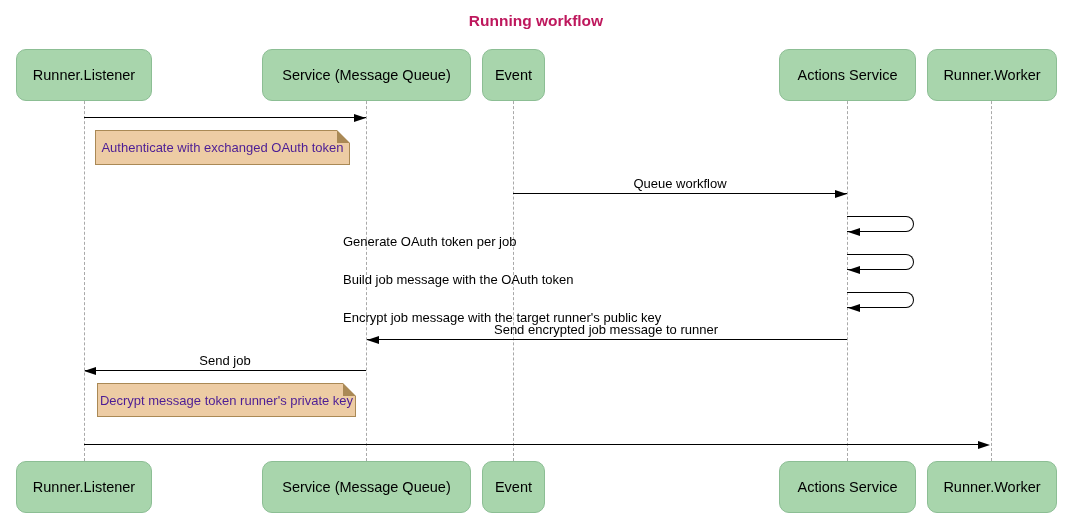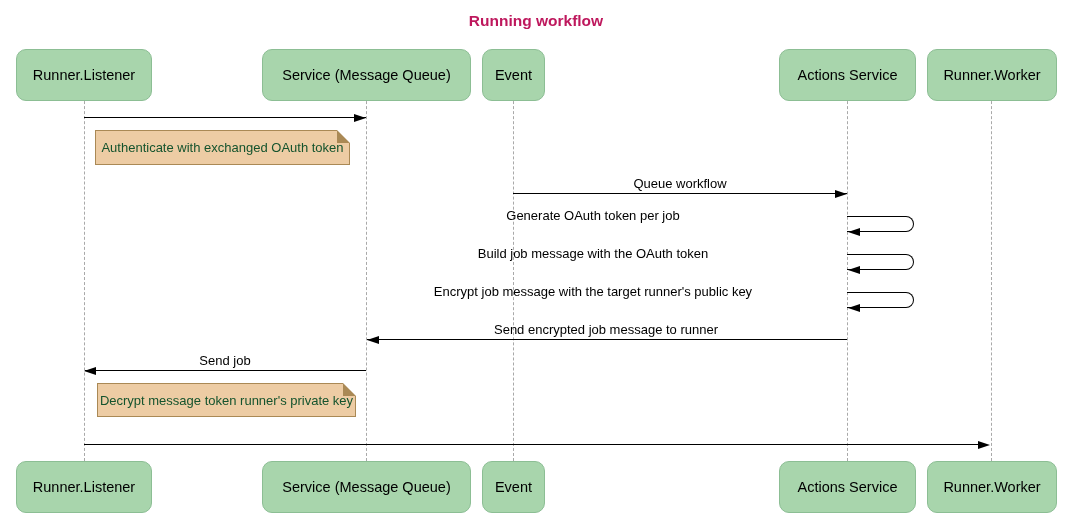--- a/index.html
+++ b/index.html
@@ -19,35 +19,35 @@
   .actor {
     position:absolute; height:52px; box-sizing:border-box;
     background:var(--actor-fill); border:1px solid var(--actor-border);
     border-radius:10px; display:flex; align-items:center; justify-content:center;
     font-size:14.5px; color:#000;
   }
   .msg-label {
     position:absolute; font-size:13px; line-height:14px; color:#000;
     text-align:center; white-space:nowrap;
   }
-  .msg-label.right { text-align:center; }
+  .msg-label.right { text-align:left;margin-top:26px; }
   .msg-line { position:absolute; height:1.4px; background:var(--message); }
   .arrow { position:absolute; width:0; height:0; border-top:4px solid transparent; border-bottom:4px solid transparent; }
   .arrow.r { border-left:12px solid var(--message); }
   .arrow.l { border-right:12px solid var(--message); }
   .selfloop {
     position:absolute; box-sizing:border-box;
     border:1.4px solid var(--message); border-left:none;
     border-radius:0 9px 9px 0; background:transparent;
   }
   .note {
     position:absolute; box-sizing:border-box;
     background:var(--note-fill); border:1px solid var(--note-border);
     display:flex; align-items:center; justify-content:center;
-    font-size:13px; color:#14532d; white-space:nowrap;
+    font-size:13px; color:#4c1d95; white-space:nowrap;
   }
   .note::after {
     content:""; position:absolute; top:-1px; right:-1px; width:0; height:0;
     border-style:solid; border-width:0 13px 13px 0;
     border-color:#ffffff #ffffff var(--note-border) #ffffff;
   }
 </style>
 </head>
 <body>
 

